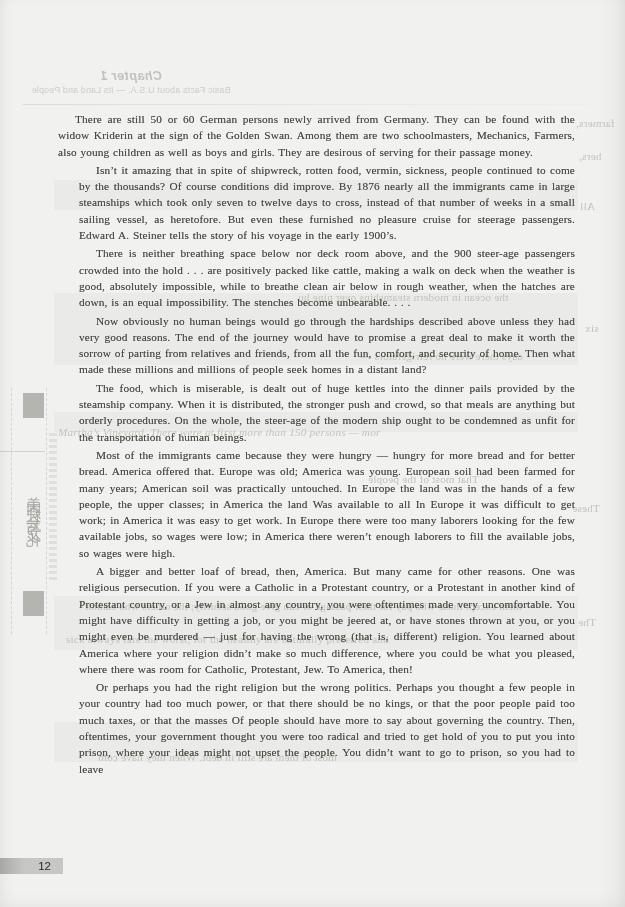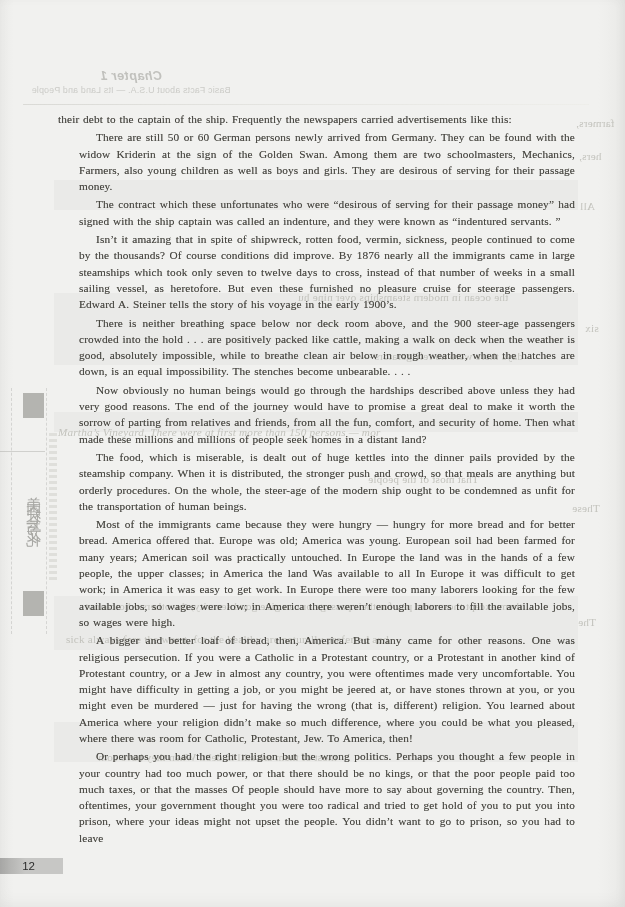--- a/index.html
+++ b/index.html
@@ -63,21 +63,21 @@
     position:absolute; top:388px; height:246px; width:0;
     border-left:1px dashed rgba(150,150,146,0.30); pointer-events:none;
   }
   .stamp-guide-left { left:11px; } .stamp-guide-right { left:46px; }
   .margin-line { position:absolute; left:0; top:451px; width:45px; height:1px; background:rgba(160,160,156,0.4); pointer-events:none; }
   
   .pagebar {
     position:absolute; left:0; top:858px; width:63px; height:16px;
     background:linear-gradient(to right,#a9a9a7,#c7c7c5 40%);
     display:flex; align-items:center; justify-content:flex-end;
-    padding-right:28px; box-sizing:border-box;
+    padding-right:12px; box-sizing:border-box;
     font-family:"Liberation Sans", sans-serif; font-size:11.5px; color:#2c2c2c;
   }
 </style>
 </head>
 <body>
 
 <div id="page">
 
   <div class="ghost-header">
     <div class="ghost-chapter">Chapter 1</div>
@@ -101,23 +101,21 @@
       <span class="ghost-frag" style="left: 58px; top: 426px; font-style: italic;">Martha’s Vineyard. There were at first more than 150 persons — mor</span>
       <span class="ghost-frag mirrored" style="left: 368px; top: 473px;">That most of the people</span>
       <span class="ghost-frag mirrored" style="left: 572px; top: 502px;">These</span>
       <span class="ghost-frag mirrored" style="left: 85px; top: 600px;">them except those who pay for their passage or can give good security; the others who cannot</span>
       <span class="ghost-frag mirrored" style="left: 578px; top: 616px;">The</span>
       <span class="ghost-frag" style="left: 66px; top: 633px;">sick always fare the worst, for the healthy are naturally preferred and</span>
       <span class="ghost-frag mirrored" style="left: 98px; top: 751px;">most of them are still in debt. When they have com</span>
     </div>
 
   <div class="text-block" id="text-block">
-      <p class="no-indent">their debt to the captain of the ship. Frequently the newspapers carried advertisements like this:</p>
       <p>There are still 50 or 60 German persons newly arrived from Germany. They can be found with the widow Kriderin at the sign of the Golden Swan. Among them are two schoolmasters, Mechanics, Farmers, also young children as well as boys and girls. They are desirous of serving for their passage money.</p>
-      <p>The contract which these unfortunates who were “desirous of serving for their passage money” had signed with the ship captain was called an indenture, and they were known as “indentured servants. ”</p>
       <p>Isn’t it amazing that in spite of shipwreck, rotten food, vermin, sickness, people continued to come by the thousands? Of course conditions did improve. By 1876 nearly all the immigrants came in large steamships which took only seven to twelve days to cross, instead of that number of weeks in a small sailing vessel, as heretofore. But even these furnished no pleasure cruise for steerage passengers. Edward A. Steiner tells the story of his voyage in the early 1900’s.</p>
       <p>There is neither breathing space below nor deck room above, and the 900 steer-age passengers crowded into the hold . . . are positively packed like cattle, making a walk on deck when the weather is good, absolutely impossible, while to breathe clean air below in rough weather, when the hatches are down, is an equal impossibility. The stenches become unbearable. . . .</p>
       <p>Now obviously no human beings would go through the hardships described above unless they had very good reasons. The end of the journey would have to promise a great deal to make it worth the sorrow of parting from relatives and friends, from all the fun, comfort, and security of home. Then what made these millions and millions of people seek homes in a distant land?</p>
       <p>The food, which is miserable, is dealt out of huge kettles into the dinner pails provided by the steamship company. When it is distributed, the stronger push and crowd, so that meals are anything but orderly procedures. On the whole, the steer-age of the modern ship ought to be condemned as unfit for the transportation of human beings.</p>
       <p>Most of the immigrants came because they were hungry — hungry for more bread and for better bread. America offered that. Europe was old; America was young. European soil had been farmed for many years; American soil was practically untouched. In Europe the land was in the hands of a few people, the upper classes; in America the land Was available to all In Europe it was difficult to get work; in America it was easy to get work. In Europe there were too many laborers looking for the few available jobs, so wages were low; in America there weren’t enough laborers to fill the available jobs, so wages were high.</p>
       <p>A bigger and better loaf of bread, then, America. But many came for other reasons. One was religious persecution. If you were a Catholic in a Protestant country, or a Protestant in another kind of Protestant country, or a Jew in almost any country, you were oftentimes made very uncomfortable. You might have difficulty in getting a job, or you might be jeered at, or have stones thrown at you, or you might even be murdered — just for having the wrong (that is, different) religion. You learned about America where your religion didn’t make so much difference, where you could be what you pleased, where there was room for Catholic, Protestant, Jew. To America, then!</p>
       <p>Or perhaps you had the right religion but the wrong politics. Perhaps you thought a few people in your country had too much power, or that there should be no kings, or that the poor people paid too much taxes, or that the masses Of people should have more to say about governing the country. Then, oftentimes, your government thought you were too radical and tried to get hold of you to put you into prison, where your ideas might not upset the people. You didn’t want to go to prison, so you had to leave</p>
     </div>
 
   <div class="stamp-guide-left"></div>

